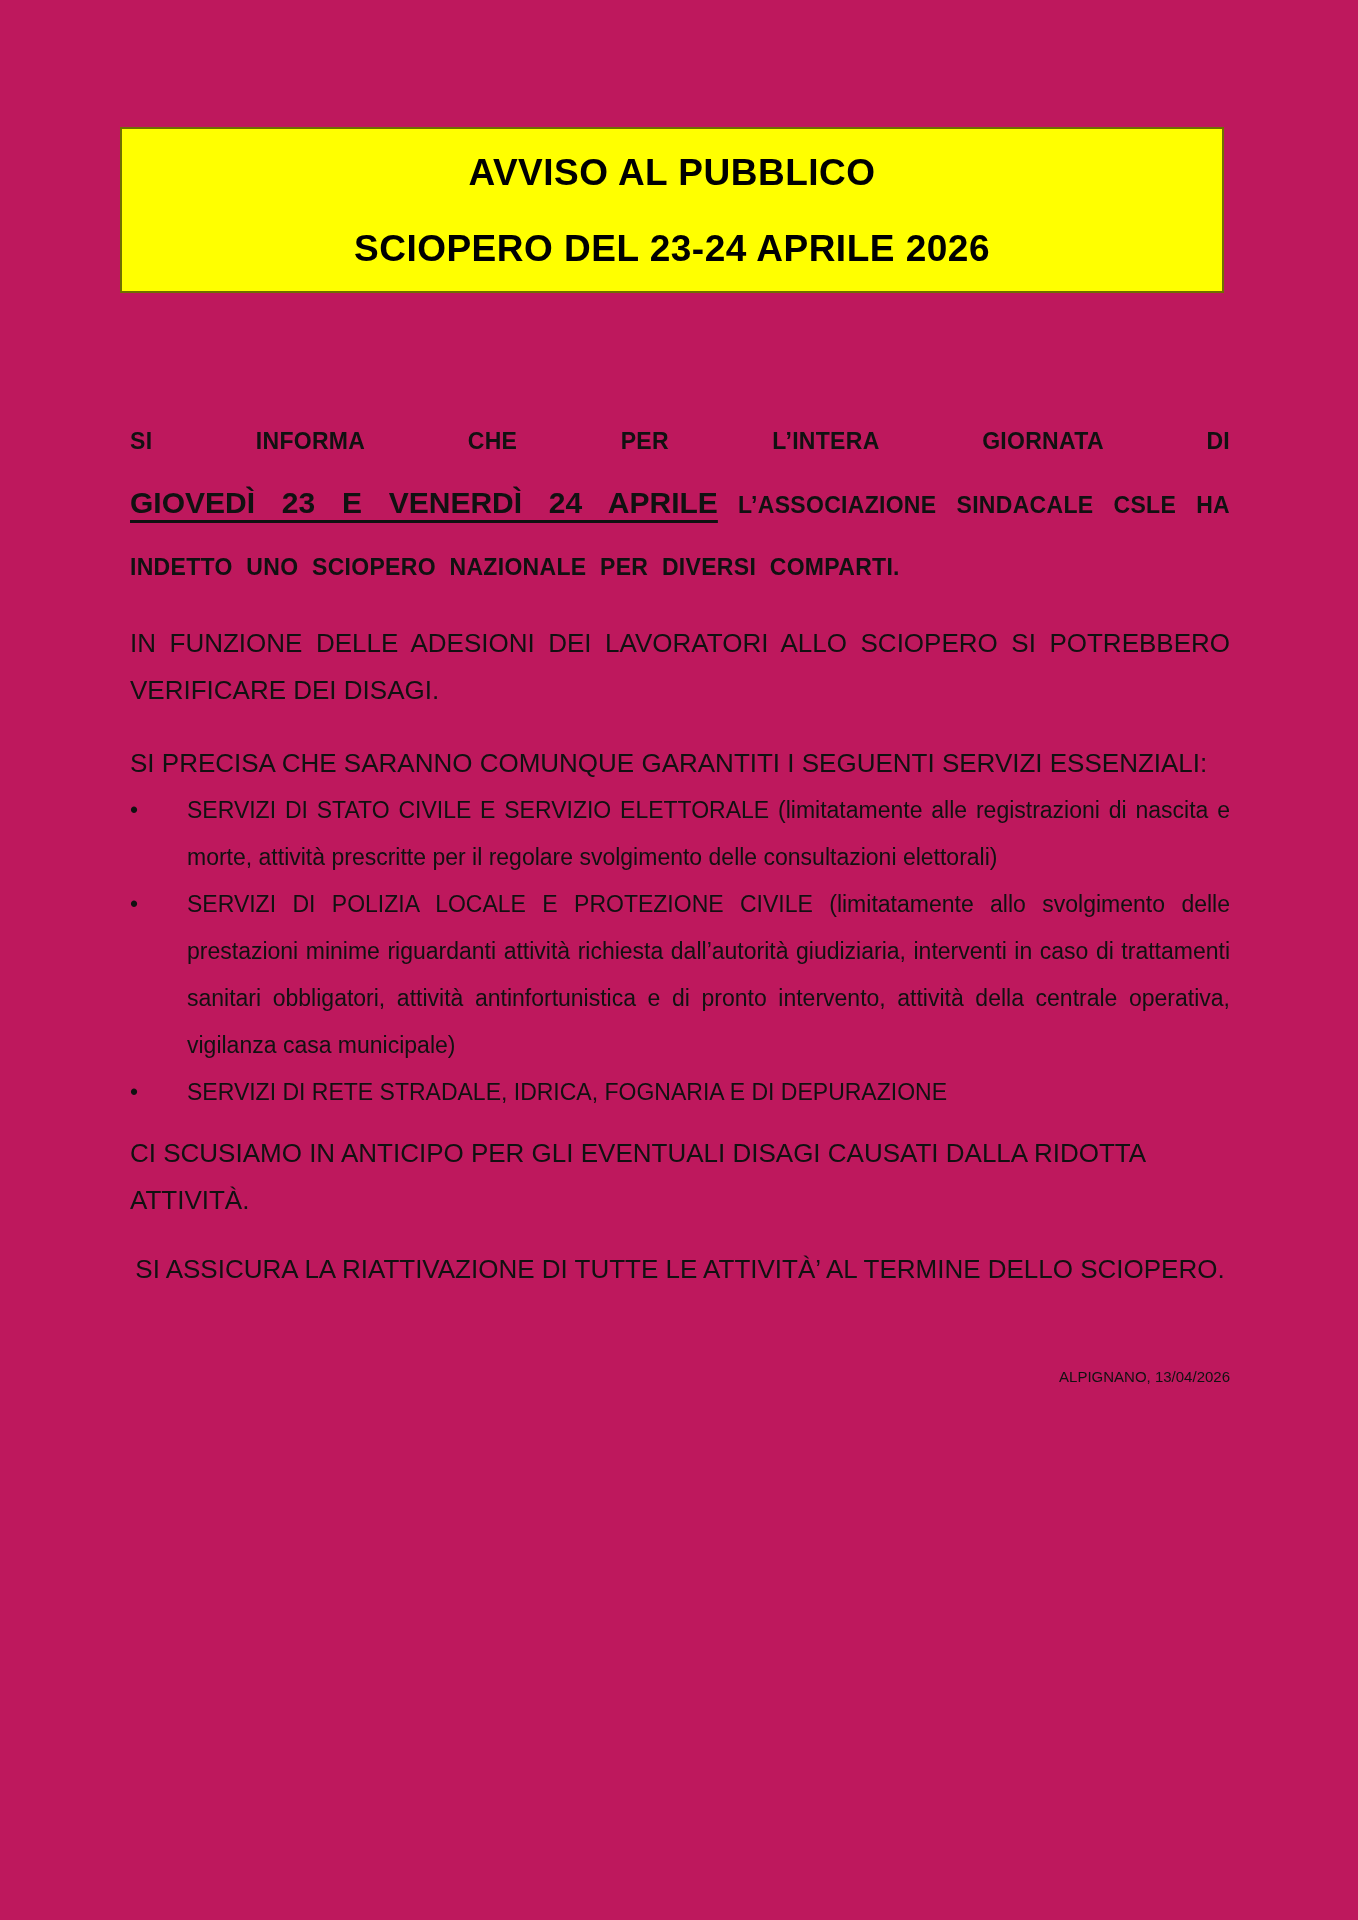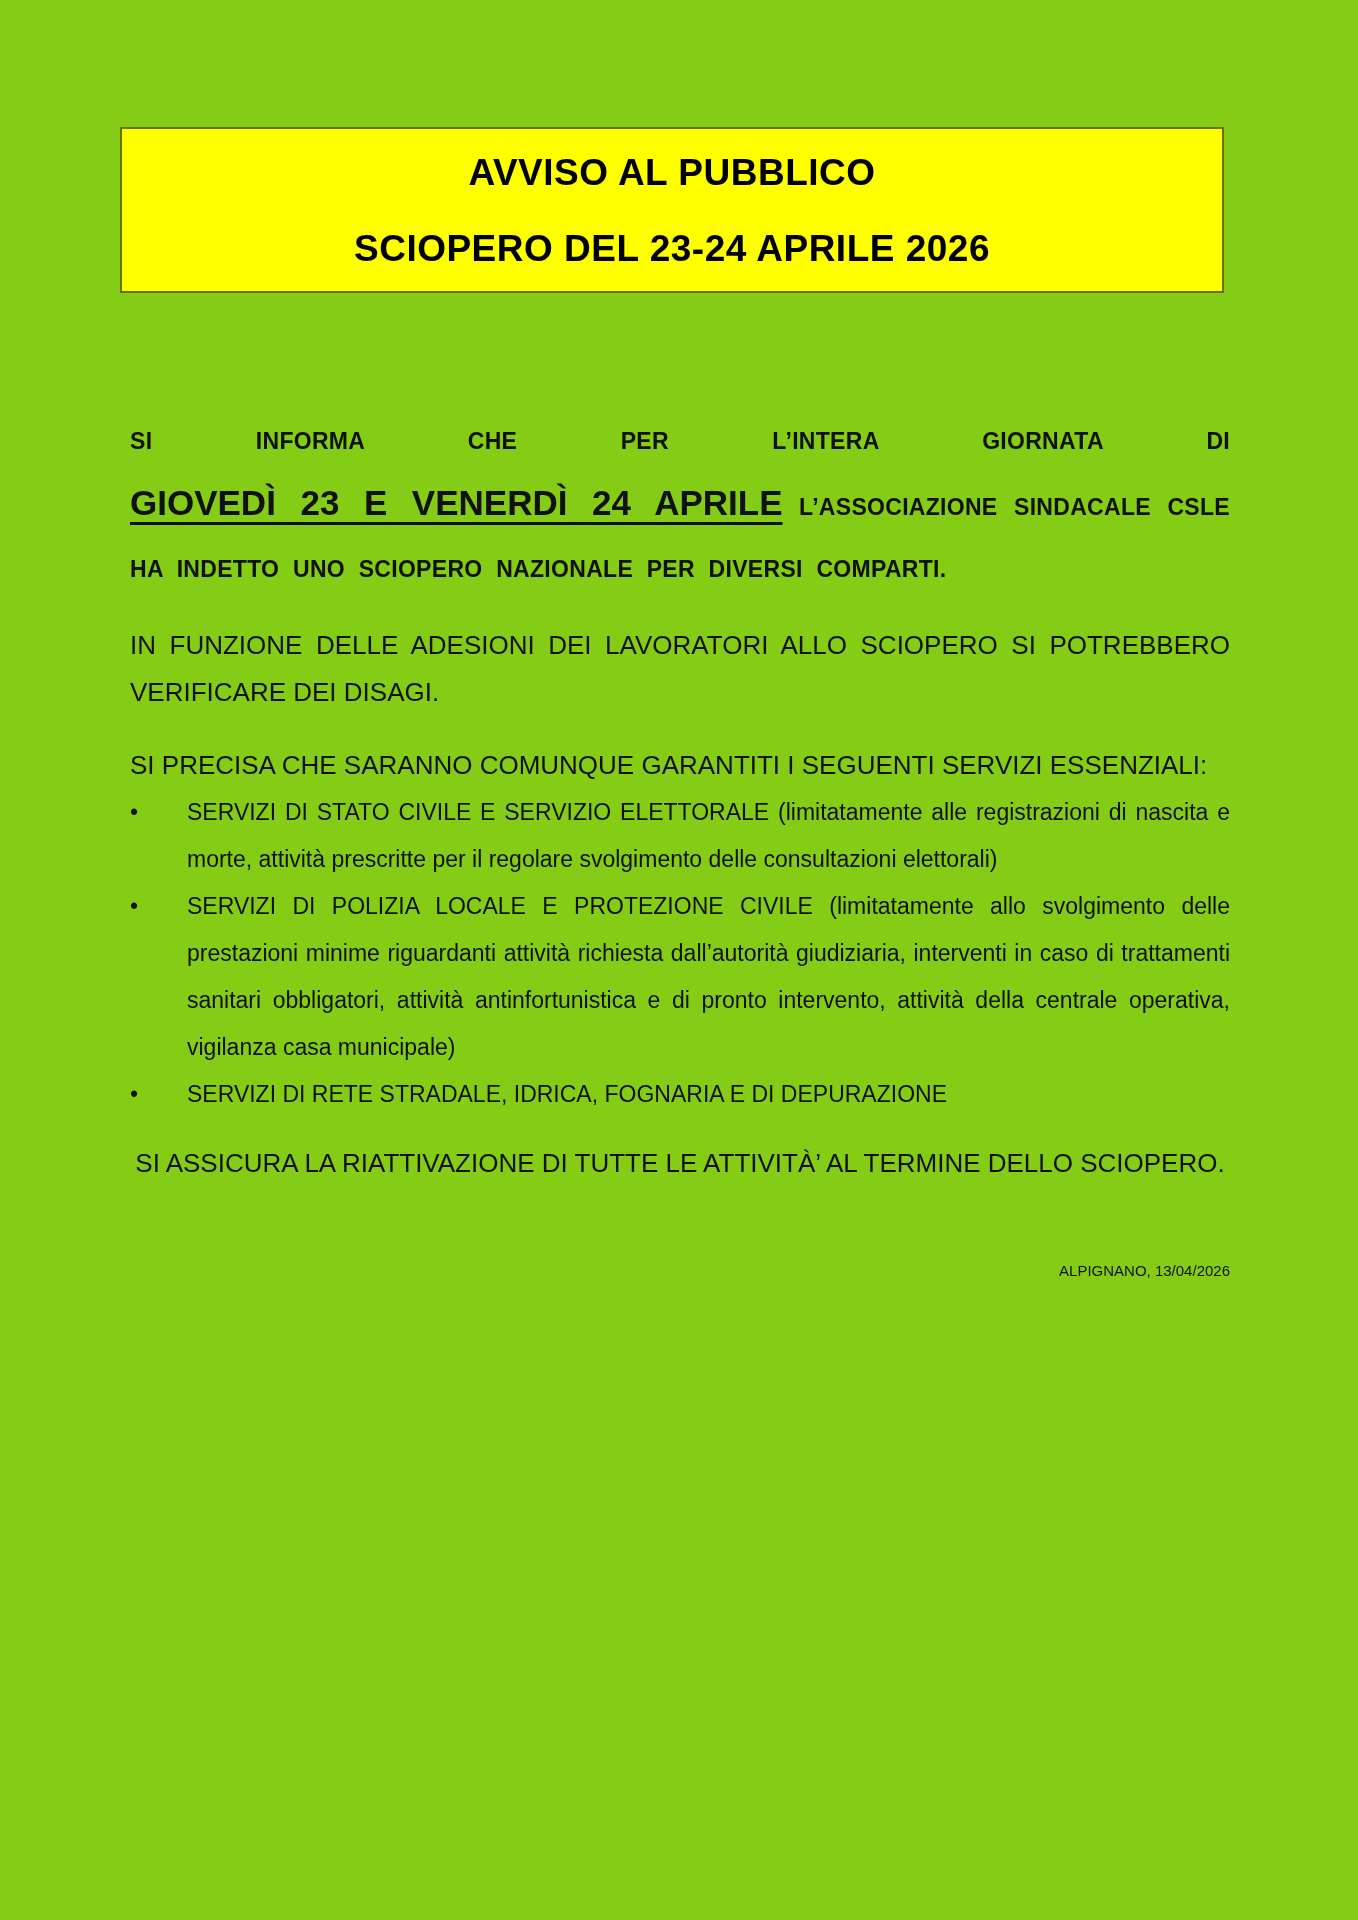--- a/index.html
+++ b/index.html
@@ -4,21 +4,21 @@
 <style>
   html, body {
     margin: 0;
     padding: 0;
     background: #ffffff;
   }
   .page {
     position: relative;
     width: 1358px;
     height: 1920px;
-    background: #84cc16;
+    background: #be185d;
     font-family: "Liberation Sans", sans-serif;
     color: #111111;
     overflow: hidden;
   }
   .banner {
     position: absolute;
     left: 120px;
     top: 127px;
     width: 1104px;
     height: 166px;
@@ -50,21 +50,21 @@
     font-size: 23px;
     font-weight: 700;
     line-height: 62px;
     text-align: justify;
   }
   .intro-lead, .intro-rest {
     letter-spacing: 0.3px;
     word-spacing: 7px;
   }
   .intro-highlight {
-    font-size: 35px;
+    font-size: 30px;
     font-weight: 700;
     text-decoration: underline;
     text-decoration-thickness: 3px;
     text-underline-offset: 7px;
     word-spacing: 12px;
     white-space: nowrap;
   }
   .para {
     margin: 0;
     font-size: 26px;
@@ -128,20 +128,21 @@
         <p class="bullet-text">SERVIZI DI POLIZIA LOCALE E PROTEZIONE CIVILE (limitatamente allo svolgimento delle prestazioni minime riguardanti attività richiesta dall’autorità giudiziaria, interventi in caso di trattamenti sanitari obbligatori, attività antinfortunistica e di pronto intervento, attività della centrale operativa, vigilanza casa municipale)</p>
       </div>
 
       <div class="bullet-item">
         <span class="bullet-marker">•</span>
         <p class="bullet-text">SERVIZI DI RETE STRADALE, IDRICA, FOGNARIA E DI DEPURAZIONE</p>
       </div>
 
     </div>
 
+    <p class="para m-scuse">CI SCUSIAMO IN ANTICIPO PER GLI EVENTUALI DISAGI CAUSATI DALLA RIDOTTA ATTIVITÀ.</p>
 
     <p class="para m-riattivazione">SI ASSICURA LA RIATTIVAZIONE DI TUTTE LE ATTIVITÀ’ AL TERMINE DELLO SCIOPERO.</p>
 
     <p class="dateline">ALPIGNANO, 13/04/2026</p>
 
   </div>
 
 </div>
 
 </body></html>

